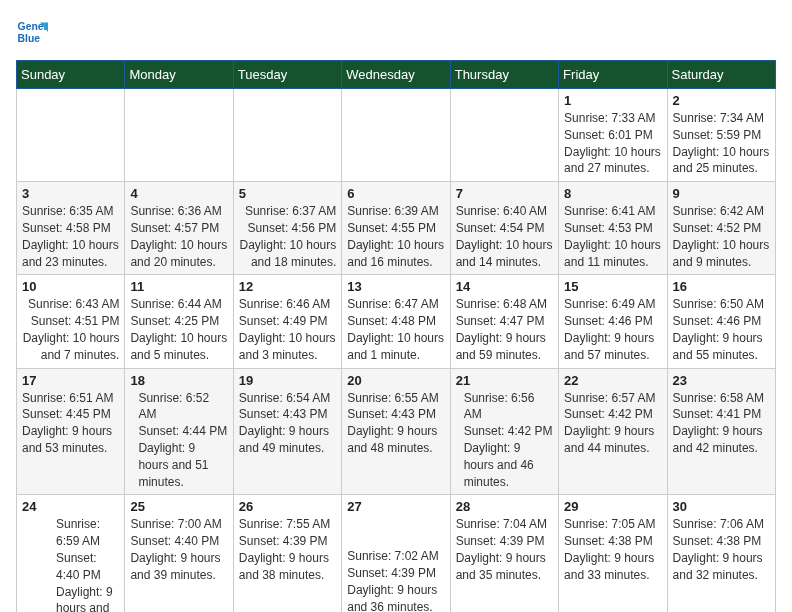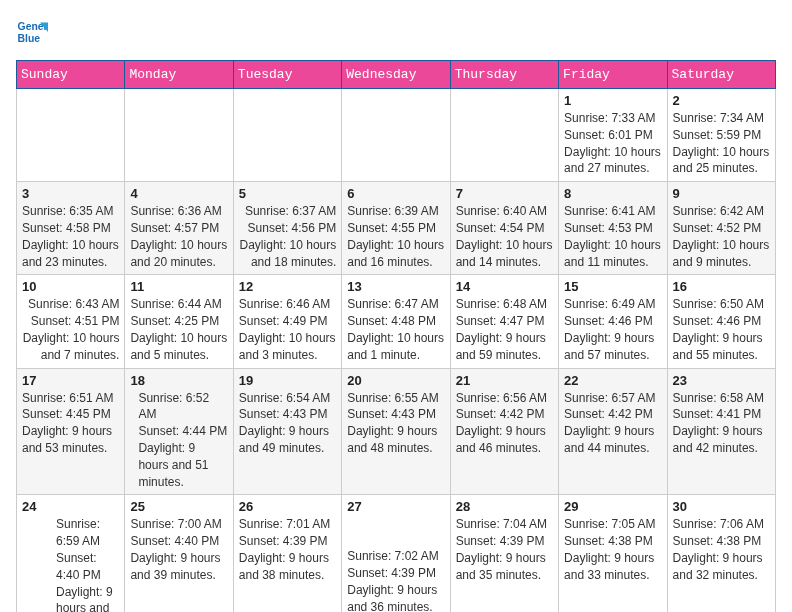--- a/index.html
+++ b/index.html
@@ -34,28 +34,27 @@
     .location {
       font-size: 15px;
       color: #444;
     }
     .calendar {
       width: 100%;
       border-collapse: collapse;
       border: 1px solid #ccc;
     }
     .calendar th {
-      background: #ec4899;
+      background: #14532d;
       color: #fff;
       font-size: 13px;
       padding: 6px 4px;
       text-align: left;
       border: 1px solid #1a5a9a;
       font-weight: normal;
-      font-family: Liberation Mono, monospace;
     }
     .calendar td {
       vertical-align: top;
       border: 1px solid #ccc;
       padding: 4px 5px;
       width: calc(100% / 7);
       height: 90px;
       font-size: 11px;
       color: #333;
       background: #fff;
@@ -243,21 +242,21 @@
 Daylight: 9 hours and 49 minutes.</div>
         </td>
         <td>
           <div class="day-number">20</div>
           <div class="day-info" style="white-space: pre-line;">Sunrise: 6:55 AM
 Sunset: 4:43 PM
 Daylight: 9 hours and 48 minutes.</div>
         </td>
         <td>
           <div class="day-number">21</div>
-          <div class="day-info" style="white-space: pre-line;">Sunrise: 6:56 AM
+          <div class="day-info" style="white-space: pre-line; margin-left: 8px;">Sunrise: 6:56 AM
 Sunset: 4:42 PM
 Daylight: 9 hours and 46 minutes.</div>
         </td>
         <td>
           <div class="day-number">22</div>
           <div class="day-info" style="white-space: pre-line;">Sunrise: 6:57 AM
 Sunset: 4:42 PM
 Daylight: 9 hours and 44 minutes.</div>
         </td>
         <td>
@@ -275,21 +274,21 @@
 Daylight: 9 hours and 41 minutes.</div>
         </td>
         <td>
           <div class="day-number">25</div>
           <div class="day-info" style="white-space: pre-line;">Sunrise: 7:00 AM
 Sunset: 4:40 PM
 Daylight: 9 hours and 39 minutes.</div>
         </td>
         <td>
           <div class="day-number">26</div>
-          <div class="day-info" style="white-space: pre-line;">Sunrise: 7:01 AM
+          <div class="day-info" style="white-space: pre-line;">Sunrise: 7:55 AM
 Sunset: 4:39 PM
 Daylight: 9 hours and 38 minutes.</div>
         </td>
         <td>
           <div class="day-number">27</div>
           <div class="day-info" style="white-space: pre-line; margin-top: 34px;">Sunrise: 7:02 AM
 Sunset: 4:39 PM
 Daylight: 9 hours and 36 minutes.</div>
         </td>
         <td>

